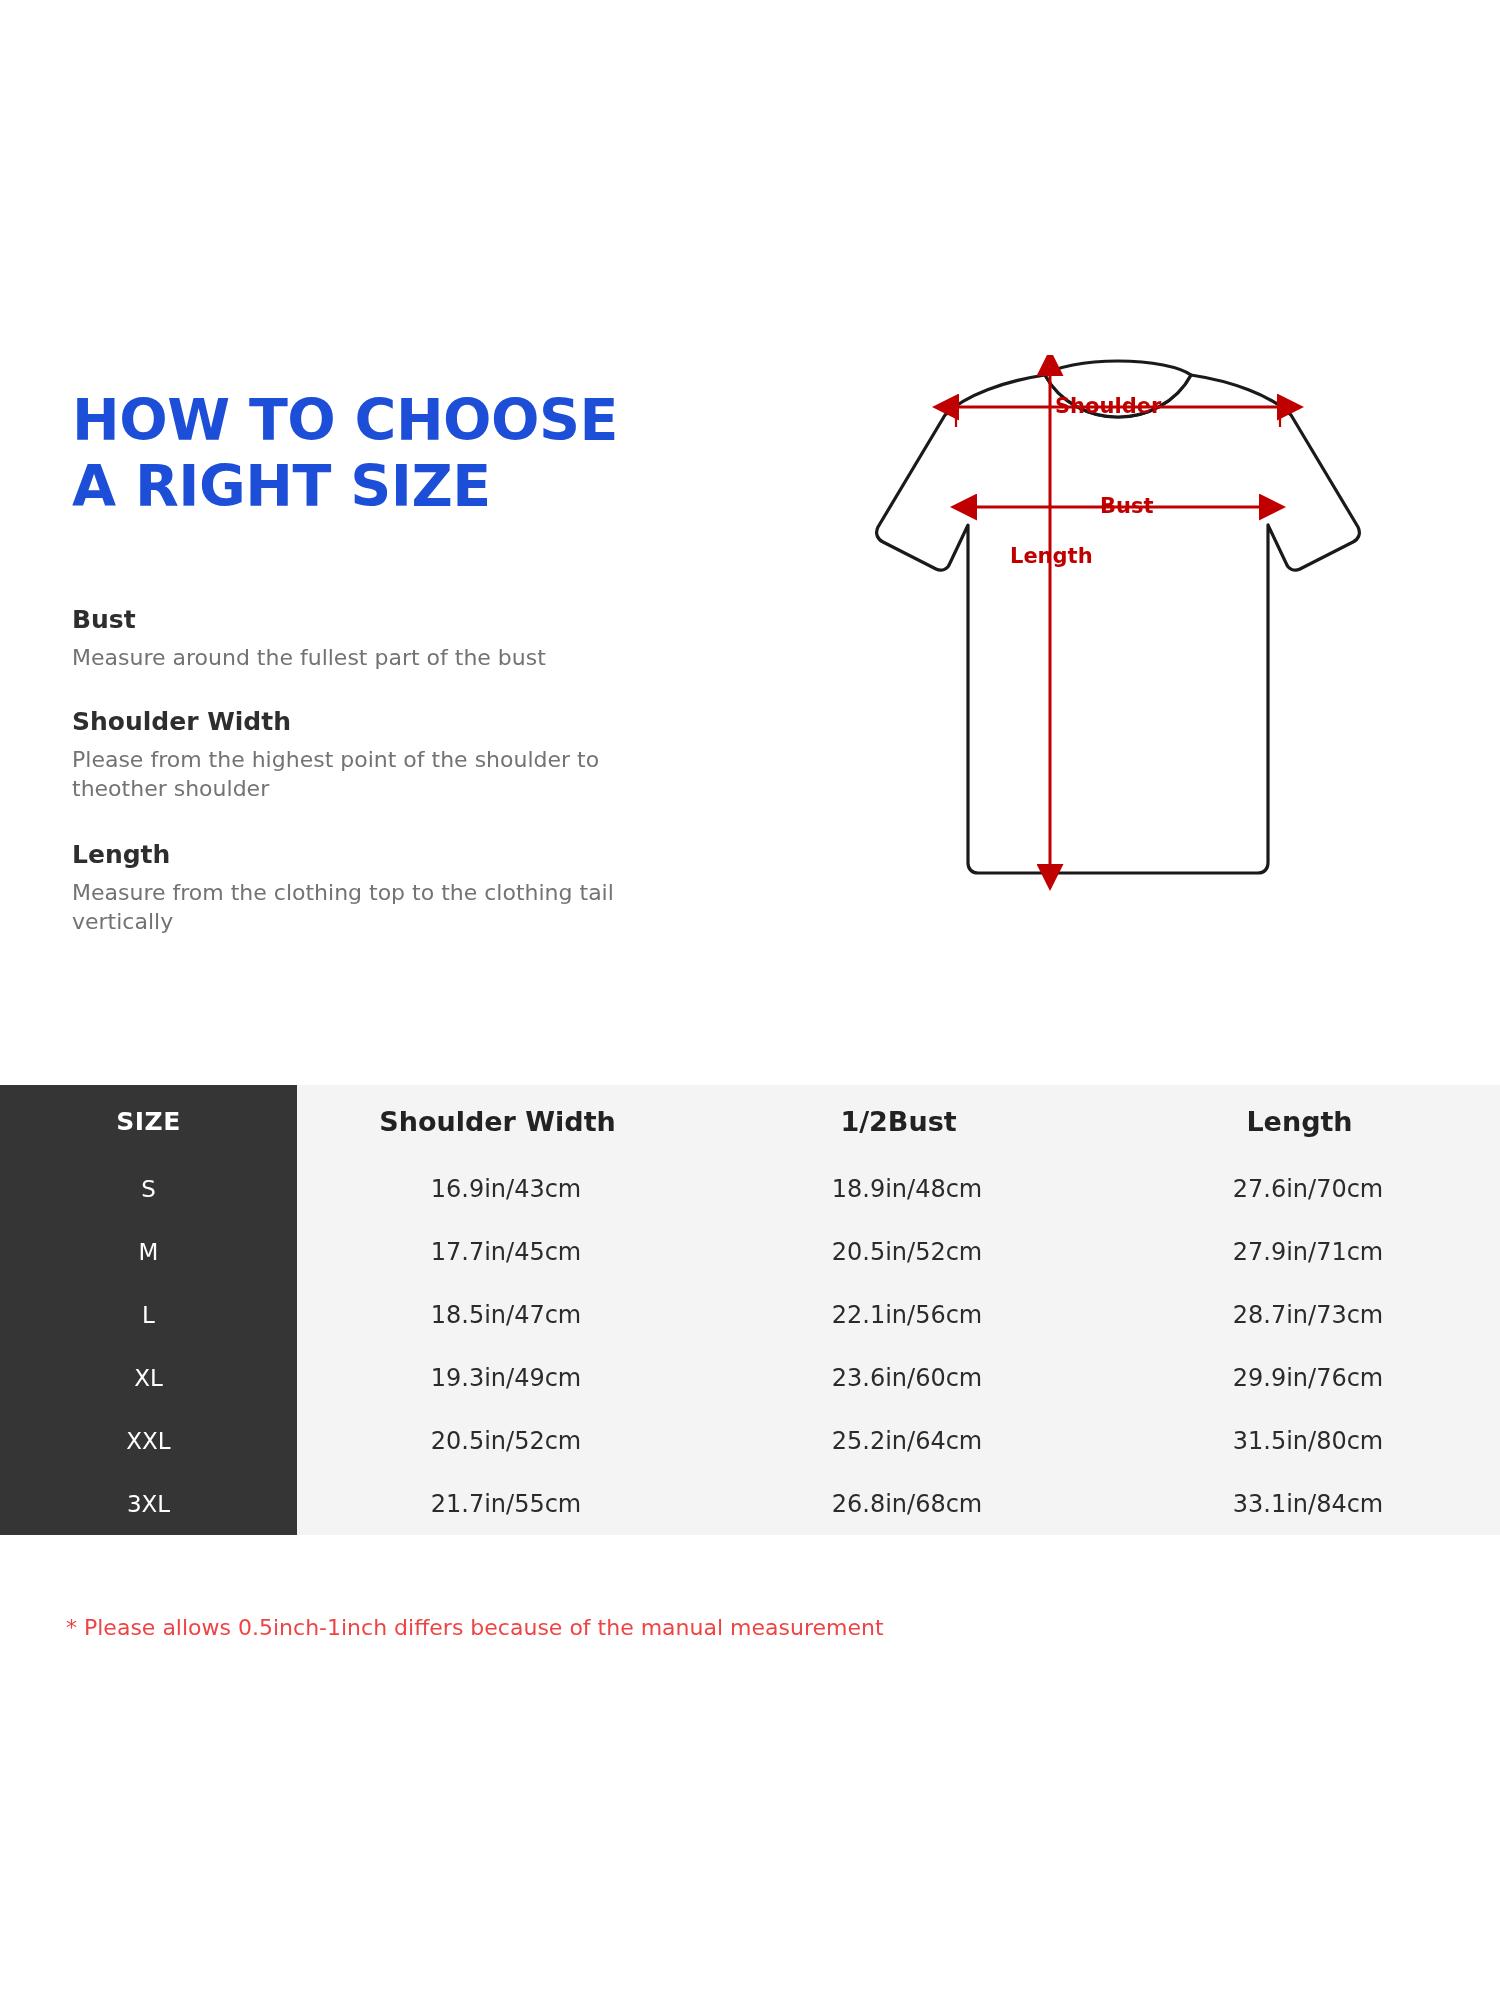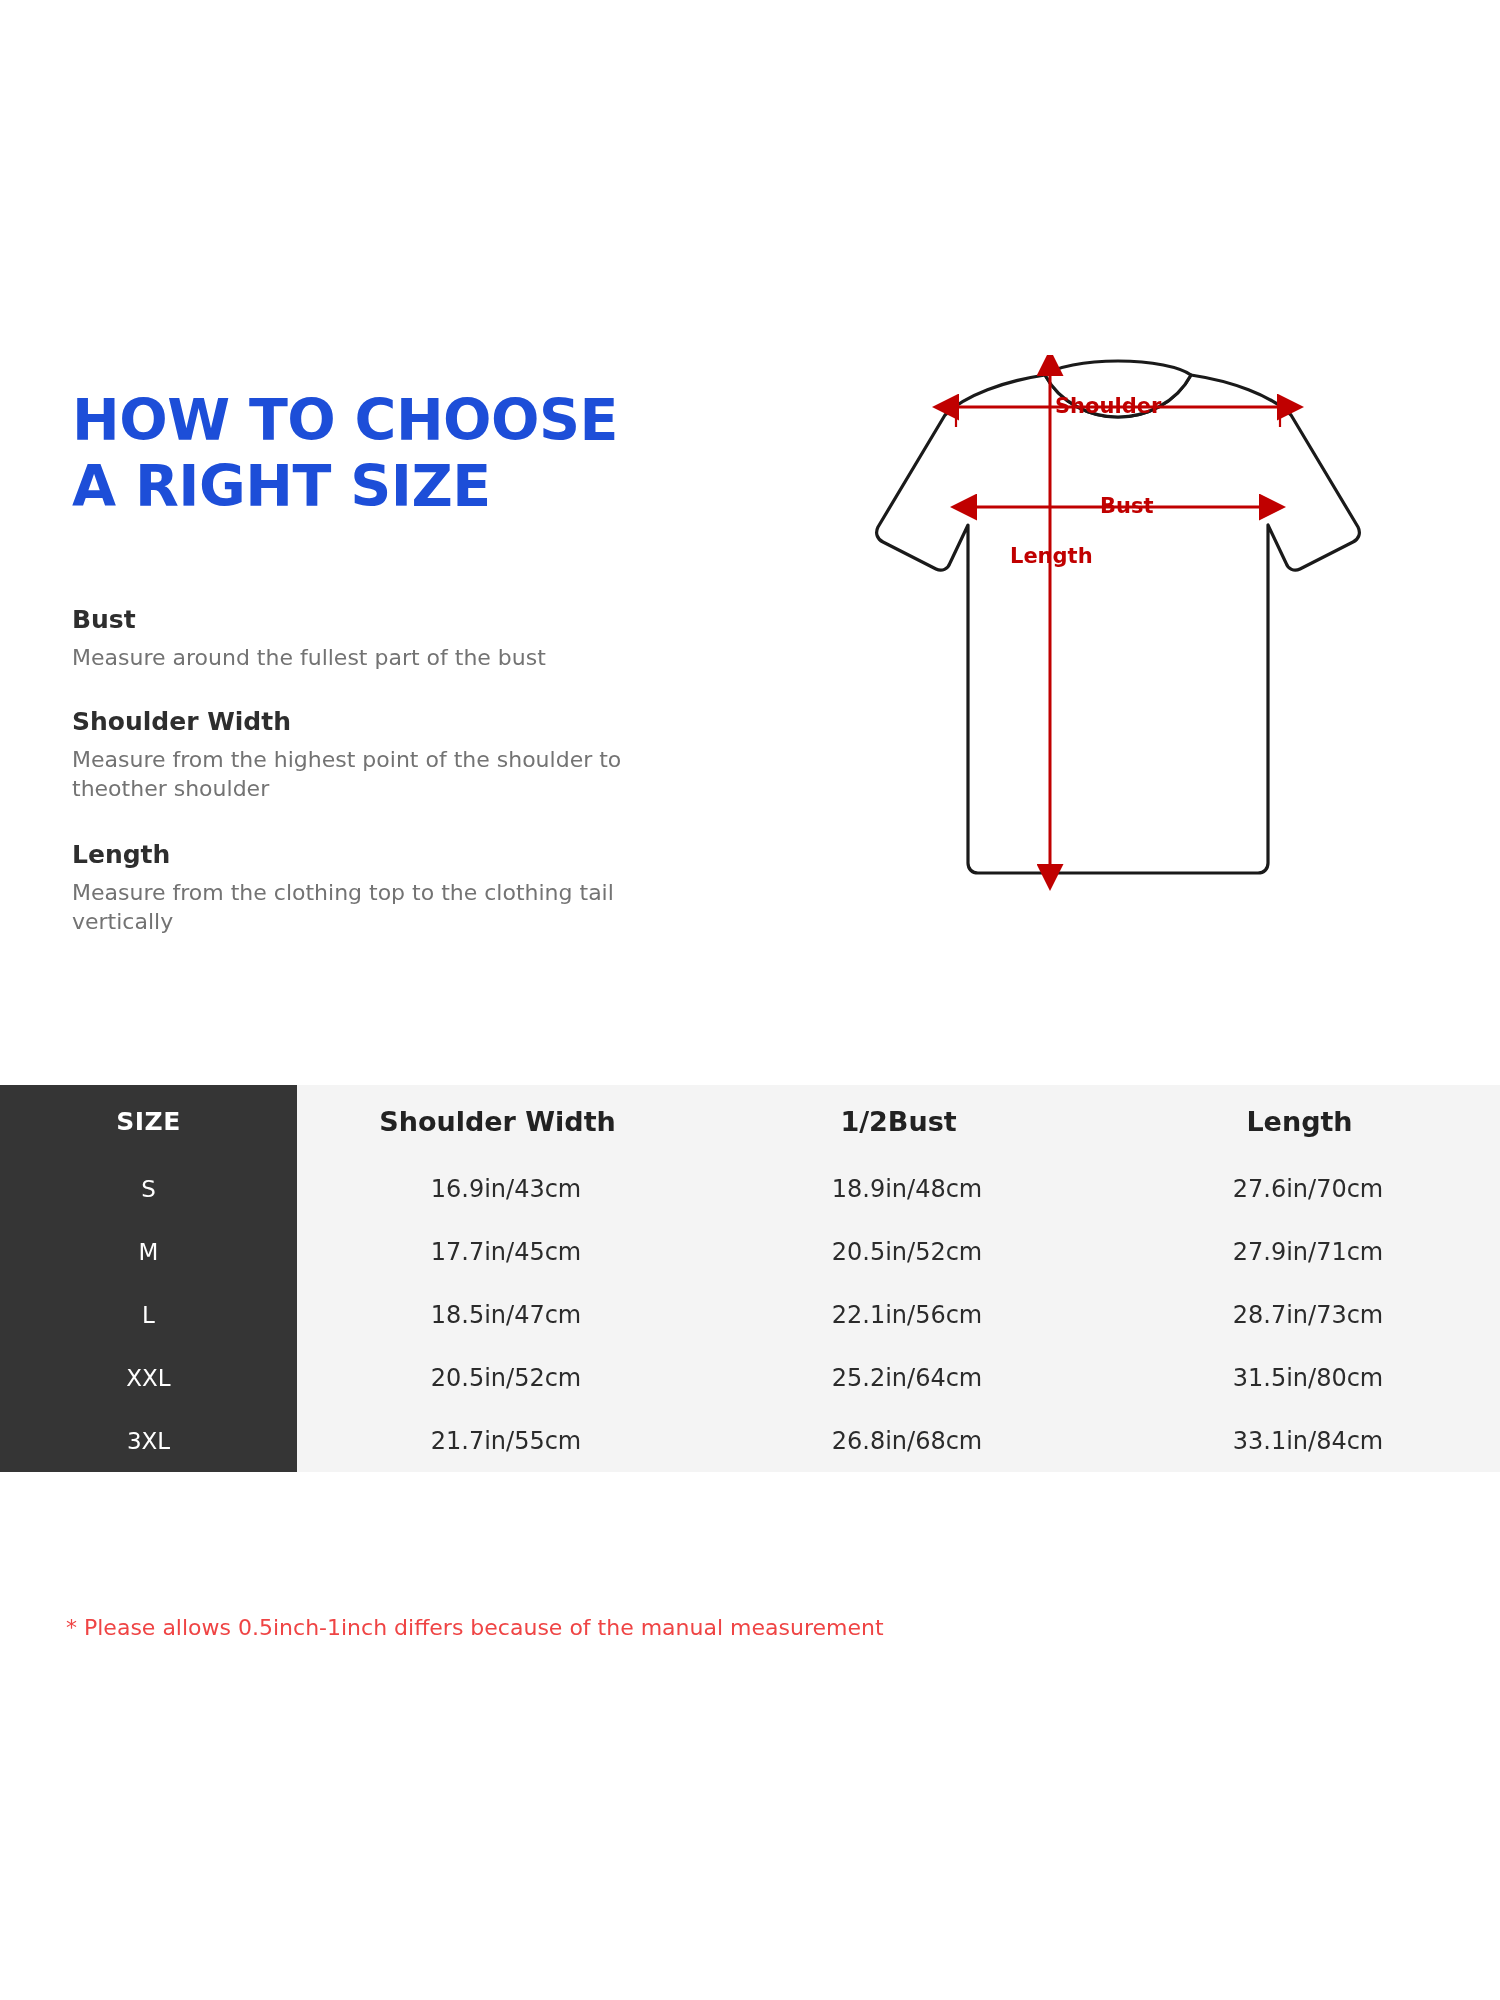--- a/index.html
+++ b/index.html
@@ -156,21 +156,21 @@
       <span class="line">A RIGHT SIZE</span>
     </div>
 
     <div class="measure-block" id="mb-bust">
       <div class="m-title">Bust</div>
       <div class="m-desc">Measure around the fullest part of the bust</div>
     </div>
 
     <div class="measure-block" id="mb-shoulder">
       <div class="m-title">Shoulder Width</div>
-      <div class="m-desc">Measure from the highest point of the shoulder to theother shoulder</div>
+      <div class="m-desc">Please from the highest point of the shoulder to theother shoulder</div>
     </div>
 
     <div class="measure-block" id="mb-length">
       <div class="m-title">Length</div>
       <div class="m-desc">Measure from the clothing top to the clothing tail vertically</div>
     </div>
 
     <div class="shirt-wrap">
       <svg width="640" height="660" viewBox="0 0 640 660" xmlns="http://www.w3.org/2000/svg">
         <defs>
@@ -256,20 +256,26 @@
         <td class="valcell">20.5in/52cm</td>
         <td class="valcell">27.9in/71cm</td>
       </tr>
       <tr>
         <td class="sizecell">L</td>
         <td class="valcell">18.5in/47cm</td>
         <td class="valcell">22.1in/56cm</td>
         <td class="valcell">28.7in/73cm</td>
       </tr>
       <tr>
+        <td class="sizecell">XL</td>
+        <td class="valcell">19.3in/49cm</td>
+        <td class="valcell">23.6in/60cm</td>
+        <td class="valcell">29.9in/76cm</td>
+      </tr>
+      <tr>
         <td class="sizecell">XXL</td>
         <td class="valcell">20.5in/52cm</td>
         <td class="valcell">25.2in/64cm</td>
         <td class="valcell">31.5in/80cm</td>
       </tr>
       <tr>
         <td class="sizecell">3XL</td>
         <td class="valcell">21.7in/55cm</td>
         <td class="valcell">26.8in/68cm</td>
         <td class="valcell">33.1in/84cm</td>

